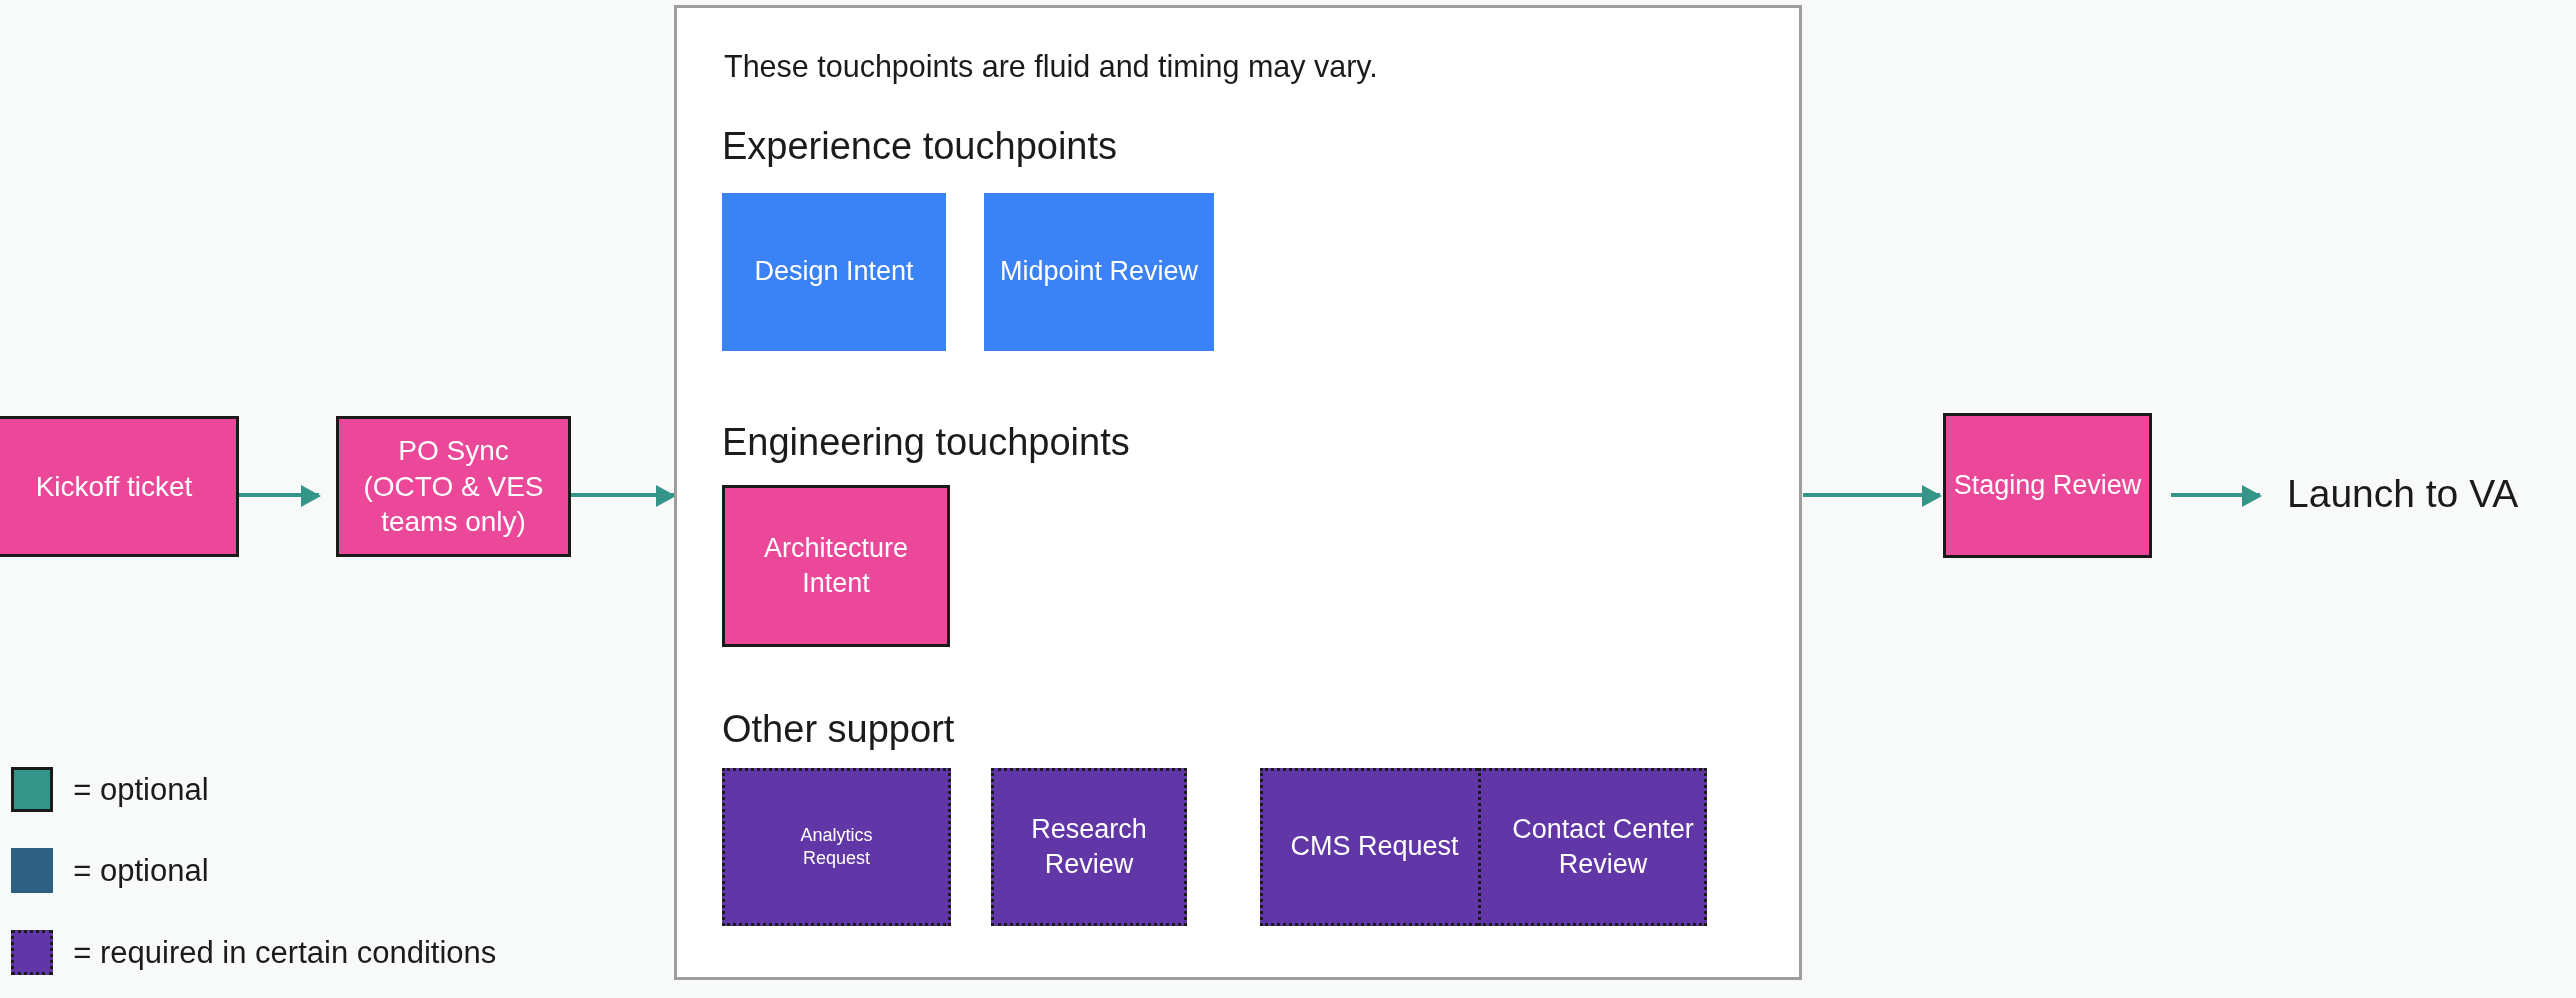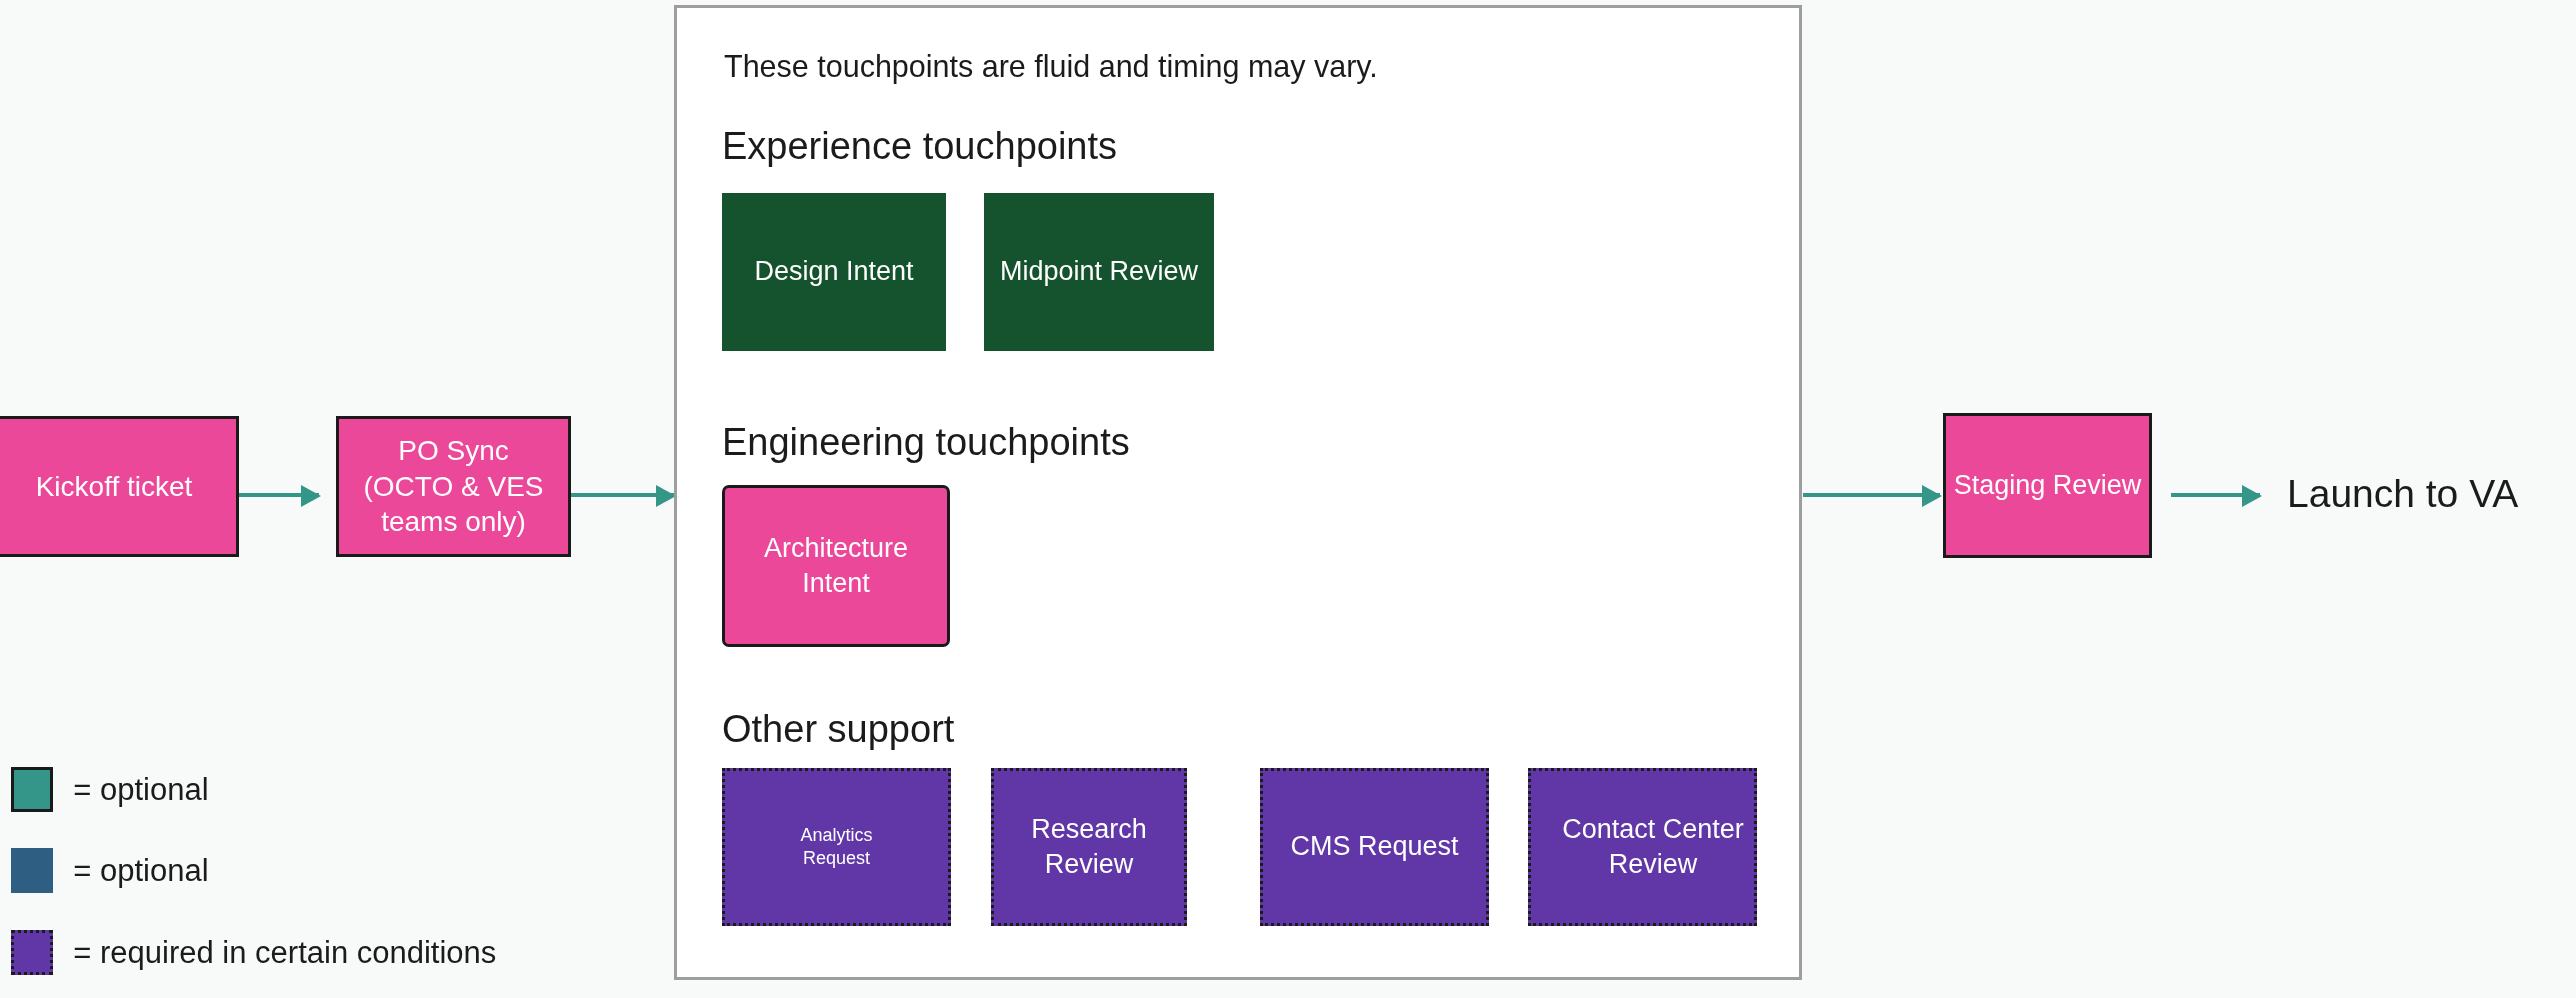--- a/index.html
+++ b/index.html
@@ -26,21 +26,21 @@
     text-align: center;
     color: #ffffff;
     line-height: 1.28;
     white-space: pre-line;
   }
   .node.required {
     background: #ec4899;
     border: 3.9px solid #1a1a1a;
   }
   .node.optional {
-    background: #14532d;
+    background: #3b82f6;
     border: none;
   }
   .node.conditional {
     background: #6136a6;
     border: 3.9px dotted #1a1a1a;
   }
 
   
   .arrow {
     position: absolute;
@@ -142,41 +142,41 @@
   <div class="node optional" style="left:45px; top:185px; width:224px; height:158px; font-size:27px;">
     <span>Design Intent</span>
   </div>
 
   <div class="node optional" style="left:307px; top:185px; width:230px; height:158px; font-size:27px;">
     <span>Midpoint Review</span>
   </div>
 
   <div class="section-heading" style="top:413px;">Engineering touchpoints</div>
 
-  <div class="node required" style="left:45px; top:477px; width:228px; height:162px; font-size:27px;border-radius:7px;">
+  <div class="node required" style="left:45px; top:477px; width:228px; height:162px; font-size:27px;">
     <span>Architecture
 Intent</span>
   </div>
 
   <div class="section-heading" style="top:700px;">Other support</div>
 
   <div class="node conditional" style="left:45px; top:760px; width:229px; height:158px; font-size:18px;">
     <span>Analytics
 Request</span>
   </div>
 
   <div class="node conditional" style="left:314px; top:760px; width:196px; height:158px; font-size:27px;">
     <span>Research Review</span>
   </div>
 
   <div class="node conditional" style="left:583px; top:760px; width:229px; height:158px; font-size:27px;">
     <span>CMS Request</span>
   </div>
 
-  <div class="node conditional" style="left:851px; top:760px; width:229px; height:158px; font-size:27px;padding-left:21px;">
+  <div class="node conditional" style="left:801px; top:760px; width:229px; height:158px; font-size:27px;padding-left:21px;">
     <span>Contact Center
 Review</span>
   </div>
 
 </div>
 
 <div class="arrow" style="left:1803px; top:493px; width:137px;"></div>
 
 <div class="node required" style="left:1943px; top:413px; width:209px; height:145px; font-size:27px;">
   <span>Staging Review</span>

